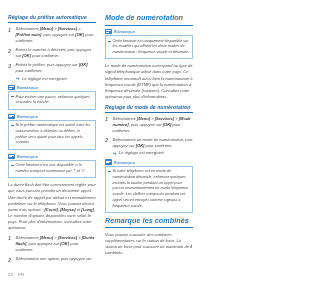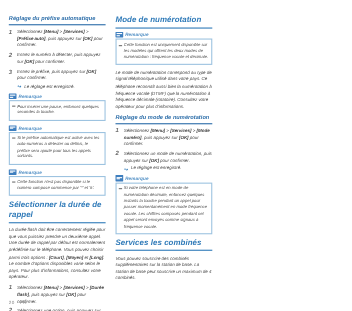--- a/index.html
+++ b/index.html
@@ -199,21 +199,20 @@
           <span class="note-icon"></span>
           <span class="note-title">Remarque</span>
         </div>
         <div class="note-body">
           <ul>
               <li>Cette fonction n'est pas disponible si le numéro composé commence par '*' et '#'.</li>
             </ul>
         </div>
       </div>
 
-      <h1 class="h-big">Sélectionner la durée de rappel</h1>
 
       <p class="body"><span>La durée flash doit être correctement réglée pour que vous puissiez prendre un deuxième appel. Une durée de rappel par défaut est normalement prédéfinie sur le téléphone. Vous pouvez choisir parmi trois options : </span><b>[Court]</b><span>, </span><b>[Moyen]</b><span> et </span><b>[Long]</b><span>. Le nombre d'options disponibles varie selon le pays. Pour plus d'informations, consultez votre opérateur.</span></p>
 
       <ol class="steps">
           <li><span class="num">1</span><span><span>Sélectionnez </span><b>[Menu]</b><span> &gt; </span><b>[Services]</b><span> &gt; </span><b>[Durée flash]</b><span>, puis appuyez sur </span><b>[OK]</b><span> pour confirmer.</span></span></li>
           <li><span class="num">2</span><span><span>Sélectionnez une option, puis appuyez sur </span></span></li>
         </ol>
 
     </div>
 
@@ -247,21 +246,21 @@
           <span class="note-icon"></span>
           <span class="note-title">Remarque</span>
         </div>
         <div class="note-body">
           <ul>
               <li>Si votre téléphone est en mode de numérotation décimale, enfoncez quelques instants la touche pendant un appel pour passer momentanément en mode fréquence vocale. Les chiffres composés pendant cet appel seront envoyés comme signaux à fréquence vocale.</li>
             </ul>
         </div>
       </div>
 
-      <h1 class="h-big">Services les combinés</h1>
+      <h1 class="h-big">Remarque les combinés</h1>
 
       <p class="body">Vous pouvez souscrire des combinés supplémentaires sur la station de base. La station de base peut souscrire un maximum de 4 combinés.</p>
 
     </div>
 
   </div>
 
   <div class="footer">
     <span class="pg">20</span>
     <span>FR</span>

